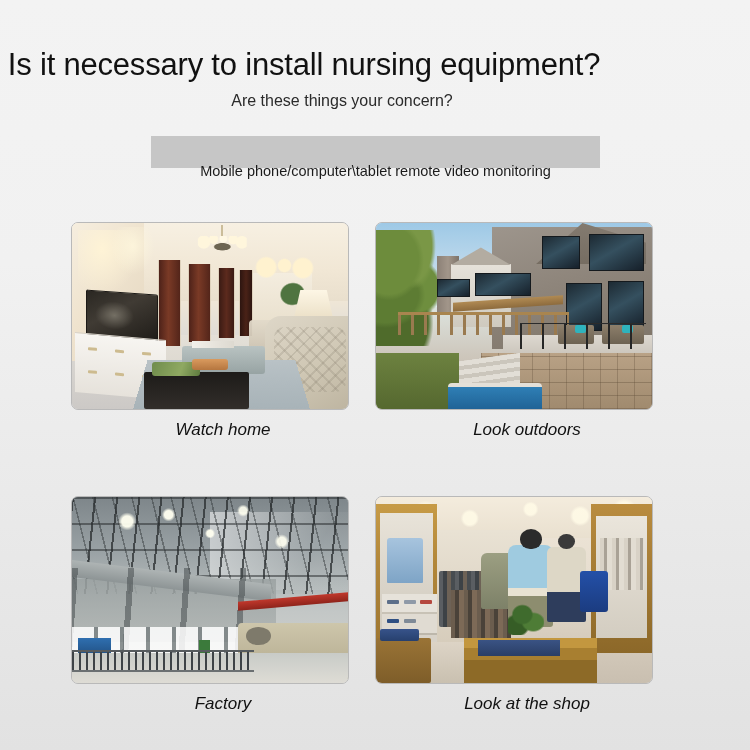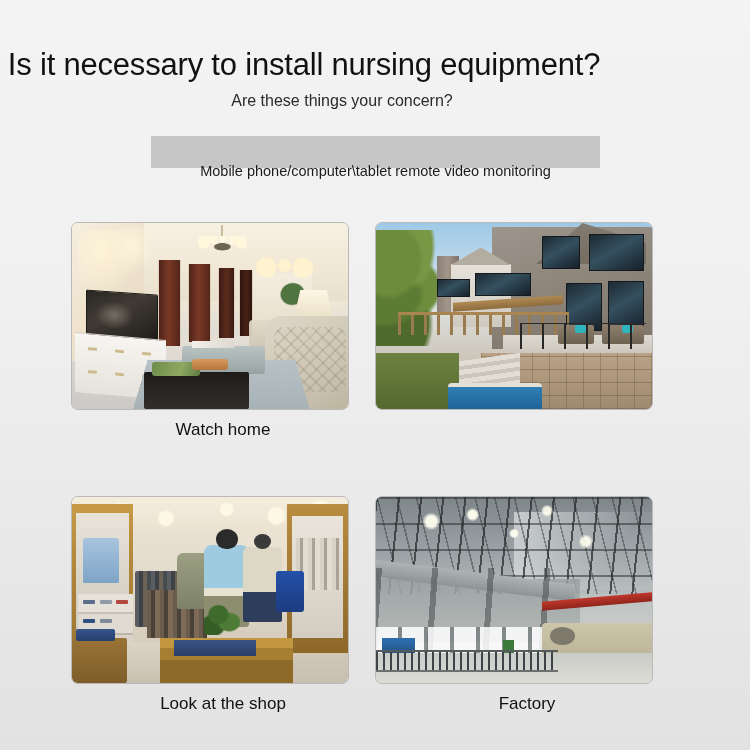--- a/index.html
+++ b/index.html
@@ -73,21 +73,21 @@
     left: 71px;
     width: 608px;
   }
 
   .row {
     display: flex;
     justify-content: space-between;
   }
   .row + .row { margin-top: 56px; }
 
-  .tile { width: 306px; }
+  .tile { width: 306px; font-style: italic; }
 
   .photo-frame {
     width: 278px;
     height: 188px;
     border: 1px solid #b9b9b9;
     border-radius: 7px;
     overflow: hidden;
     background: #ddd;
     position: relative;
   }
@@ -648,58 +648,26 @@
             <div class="out-furn f2"></div>
             <div class="out-cushion c1"></div>
             <div class="out-cushion c2"></div>
             <div class="out-rail"></div>
             <div class="out-stonewall"></div>
             <div class="out-steps"></div>
             <div class="out-grass"></div>
             <div class="out-pool"></div>
           </div>
         </div>
+        <div class="caption">Look outdoors</div>
       </div>
 
     </div>
 
     <div class="row">
-
-      <div class="tile">
-        <div class="photo-frame">
-          <div class="photo p-shop">
-            <div class="shop-ceiling"></div>
-            <div class="shop-back"></div>
-            <div class="shop-wall-l"></div>
-            <div class="shop-wall-r"></div>
-            <div class="shop-r-items"></div>
-            <div class="shop-shirt"></div>
-            <div class="shop-shelf">
-              <i></i>
-                <i></i>
-                <i></i>
-                <i></i>
-                <i></i>
-            </div>
-            <div class="shop-floor"></div>
-            <div class="shop-back-rack"></div>
-            <div class="shop-rack-mid"></div>
-            <div class="shop-platform"></div>
-            <div class="shop-mann2"></div>
-            <div class="shop-mannequin-body"></div>
-            <div class="shop-mannequin-head"></div>
-            <div class="shop-mann3"></div>
-            <div class="shop-mann3-head"></div>
-            <div class="shop-blue-jacket"></div>
-            <div class="shop-plant"></div>
-            <div class="shop-table"></div>
-          </div>
-        </div>
-        <div class="caption">Look at the shop</div>
-      </div>
 
       <div class="tile">
         <div class="photo-frame">
           <div class="photo p-fact">
             <div class="fact-roof"></div>
             <div class="fact-skylight"></div>
             <div class="fact-trusses"></div>
             <div class="fact-lamps"></div>
             <div class="fact-wall"></div>
             <div class="fact-beam"></div>
@@ -709,16 +677,49 @@
             <div class="fact-machine"></div>
             <div class="fact-floor"></div>
             <div class="fact-blue"></div>
             <div class="fact-green"></div>
             <div class="fact-rail"></div>
           </div>
         </div>
         <div class="caption">Factory</div>
       </div>
 
+      <div class="tile">
+        <div class="photo-frame">
+          <div class="photo p-shop">
+            <div class="shop-ceiling"></div>
+            <div class="shop-back"></div>
+            <div class="shop-wall-l"></div>
+            <div class="shop-wall-r"></div>
+            <div class="shop-r-items"></div>
+            <div class="shop-shirt"></div>
+            <div class="shop-shelf">
+              <i></i>
+                <i></i>
+                <i></i>
+                <i></i>
+                <i></i>
+            </div>
+            <div class="shop-floor"></div>
+            <div class="shop-back-rack"></div>
+            <div class="shop-rack-mid"></div>
+            <div class="shop-platform"></div>
+            <div class="shop-mann2"></div>
+            <div class="shop-mannequin-body"></div>
+            <div class="shop-mannequin-head"></div>
+            <div class="shop-mann3"></div>
+            <div class="shop-mann3-head"></div>
+            <div class="shop-blue-jacket"></div>
+            <div class="shop-plant"></div>
+            <div class="shop-table"></div>
+          </div>
+        </div>
+        <div class="caption">Look at the shop</div>
+      </div>
+
     </div>
 
   </div>
 </div>
 
 </body></html>

